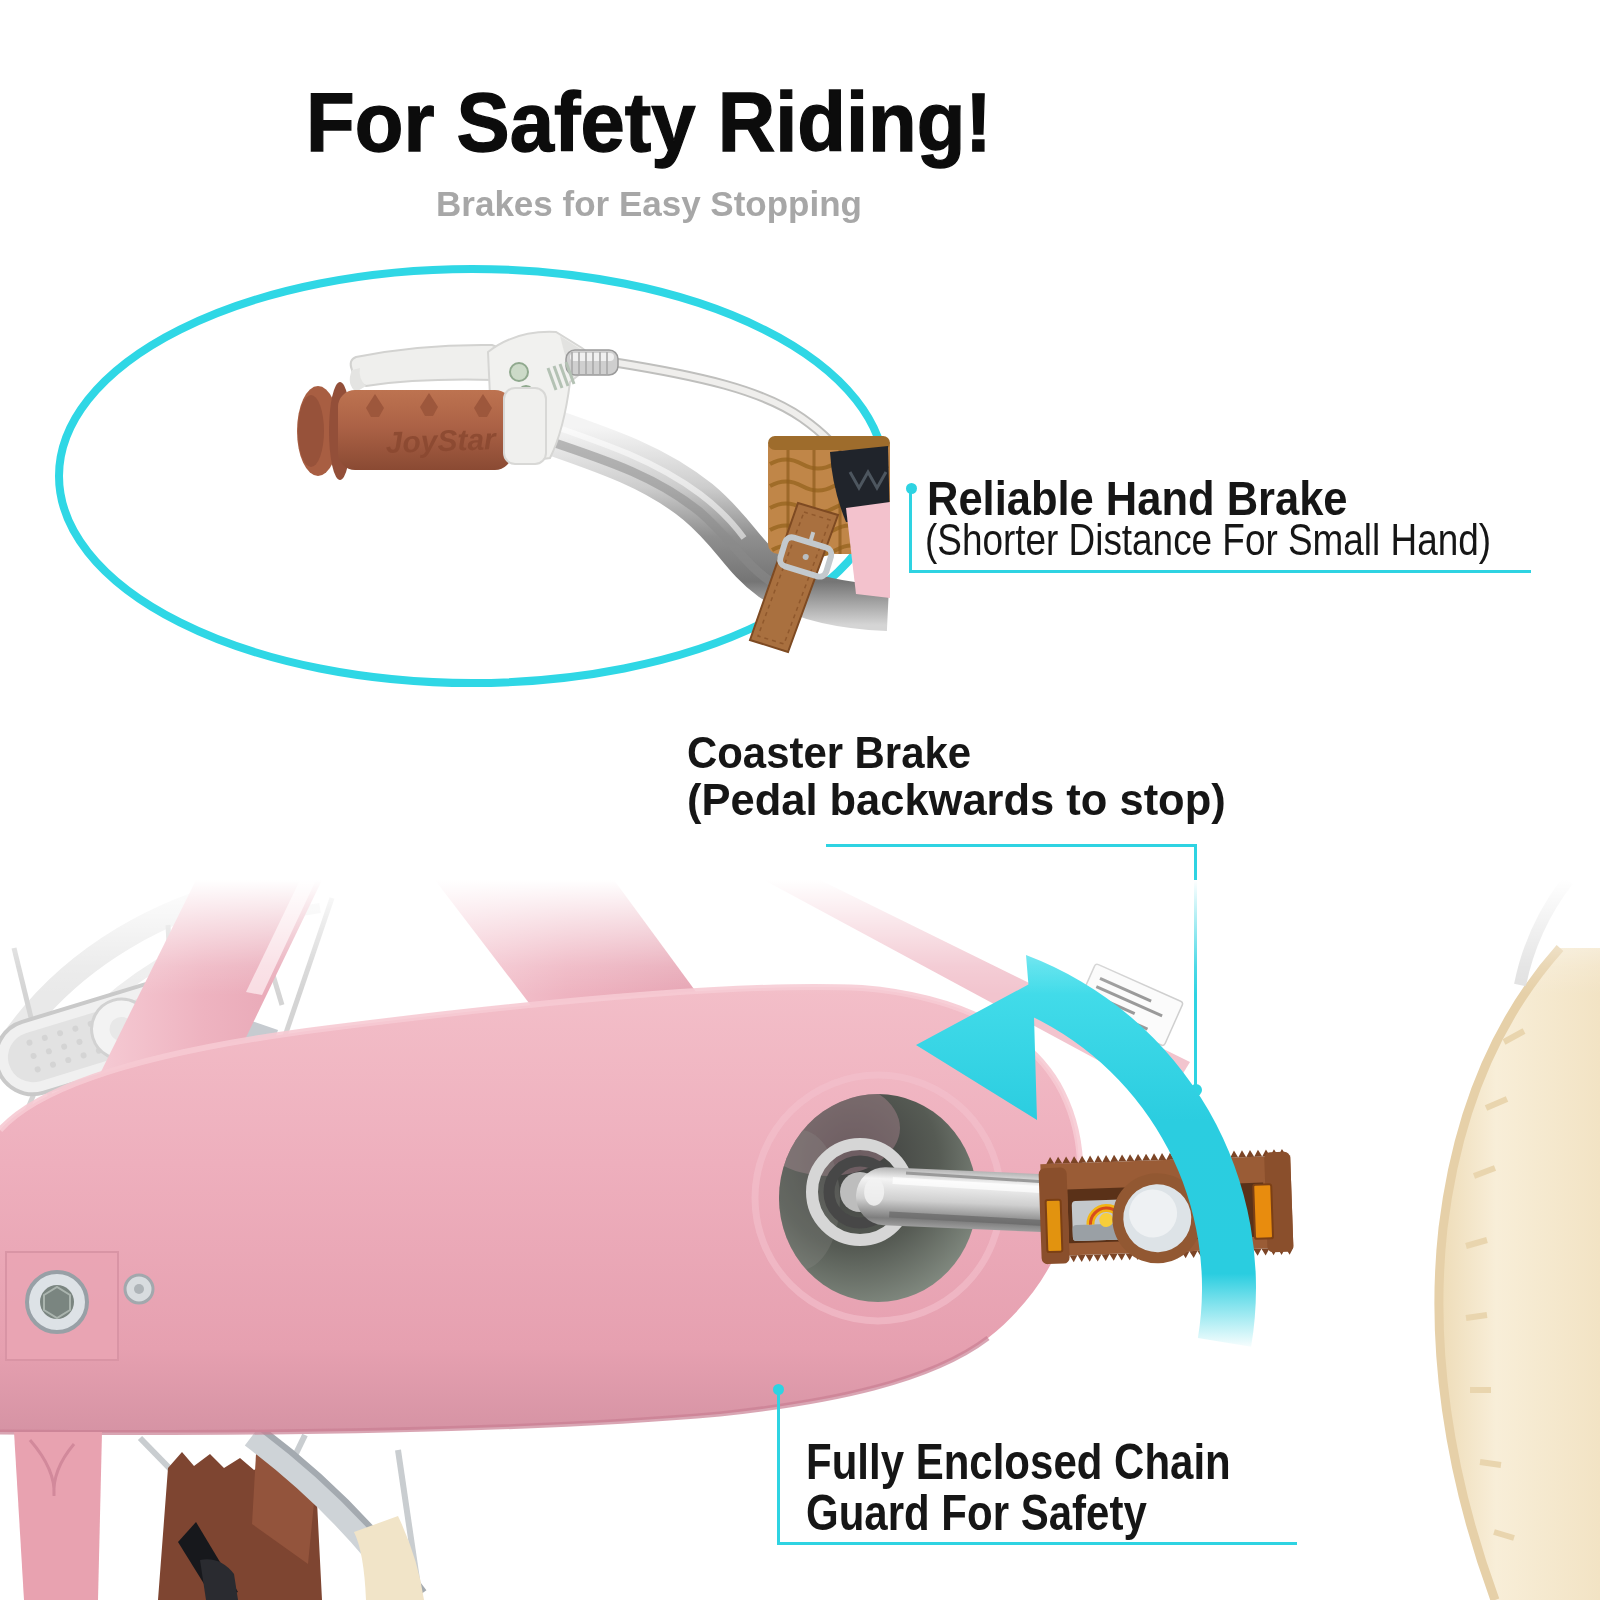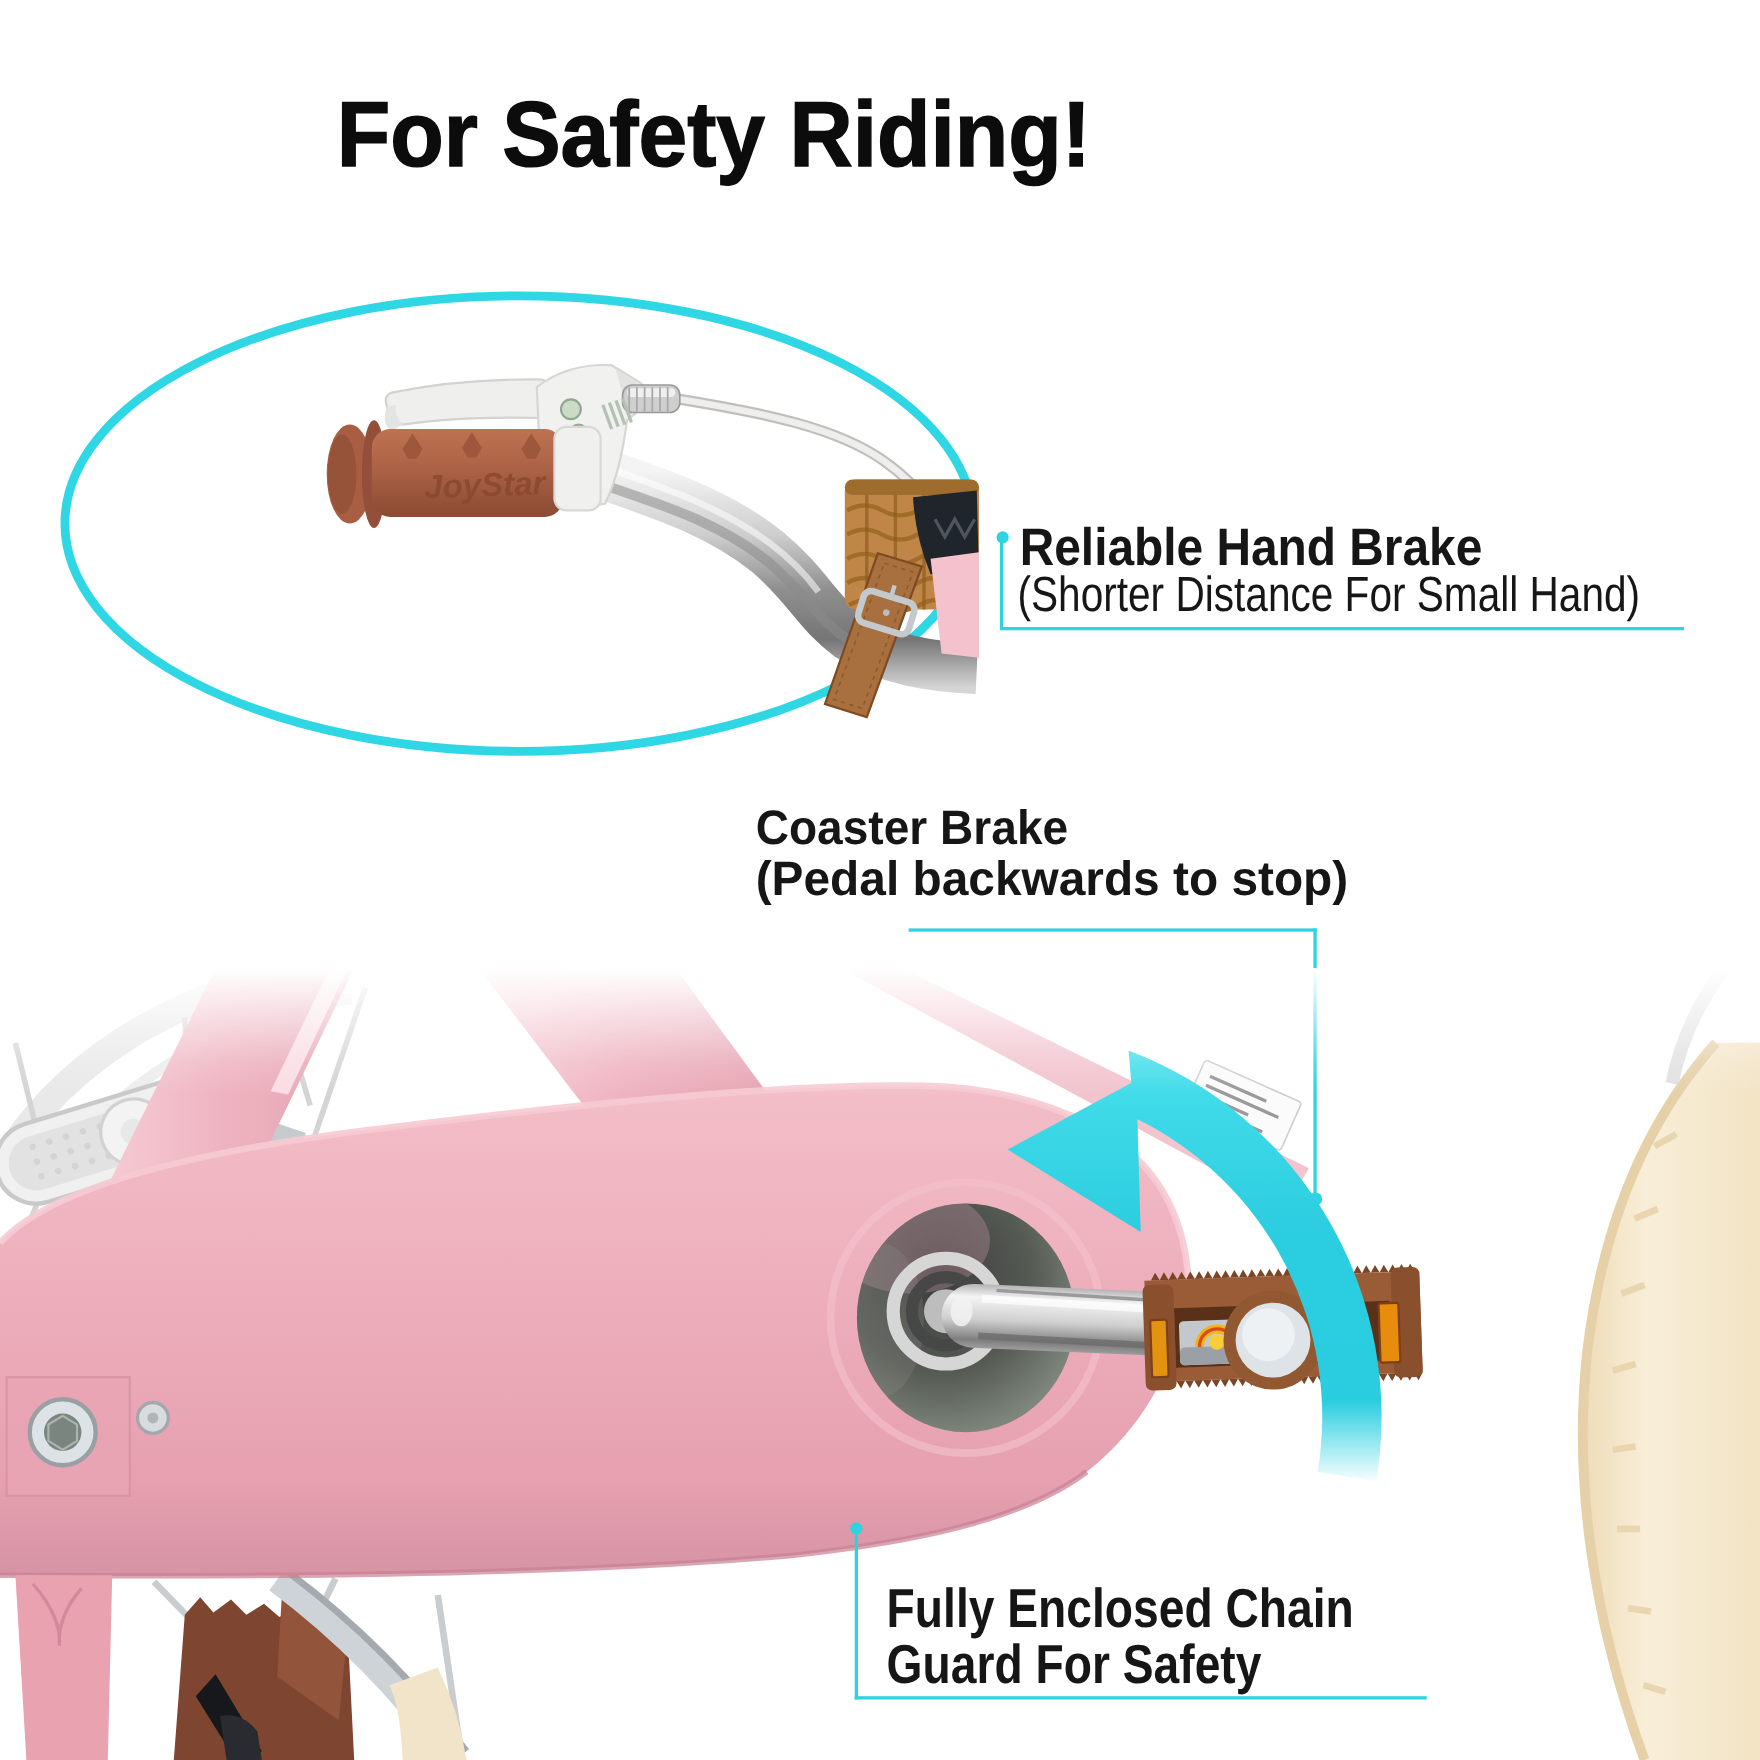--- a/index.html
+++ b/index.html
@@ -9,20 +9,21 @@
 .ttl{left:0;right:0;text-align:center;font-weight:700;color:#0c0c0c;line-height:1;white-space:nowrap;}
 .lbl{font-weight:700;color:#161616;line-height:1;white-space:nowrap;transform-origin:left top;}
 .cy{background:#2ed3e2;}
 .dot{background:#2ed3e2;border-radius:50%;}
 </style>
 </head>
 <body>
 <div id="page">
 
   <div class="abs ttl" id="title" style="top:80px;font-size:84px;transform:scaleX(0.948);-webkit-text-stroke:1.3px #0c0c0c;">For Safety Riding!</div>
+  <div class="abs ttl" id="subtitle" style="top:186px;font-size:35px;color:#a7a7a7;">Brakes for Easy Stopping</div>
 
   <svg class="abs" style="left:0;top:240px;" width="960" height="480" viewBox="0 240 960 480">
     <defs>
       <linearGradient id="chrome" x1="0" y1="428" x2="0" y2="625" gradientUnits="userSpaceOnUse">
         <stop offset="0" stop-color="#f4f4f4"></stop>
         <stop offset="0.3" stop-color="#cdcdcd"></stop>
         <stop offset="0.55" stop-color="#8f8f8f"></stop>
         <stop offset="0.78" stop-color="#757575"></stop>
         <stop offset="1" stop-color="#d5d5d5"></stop>
       </linearGradient>

